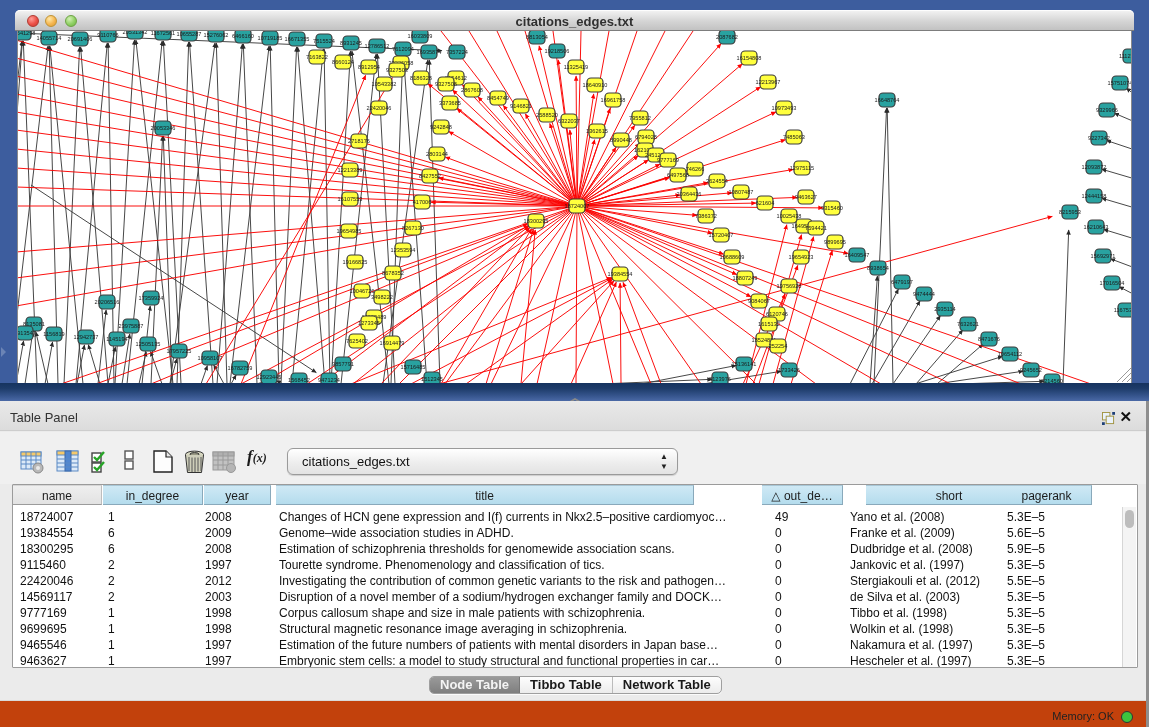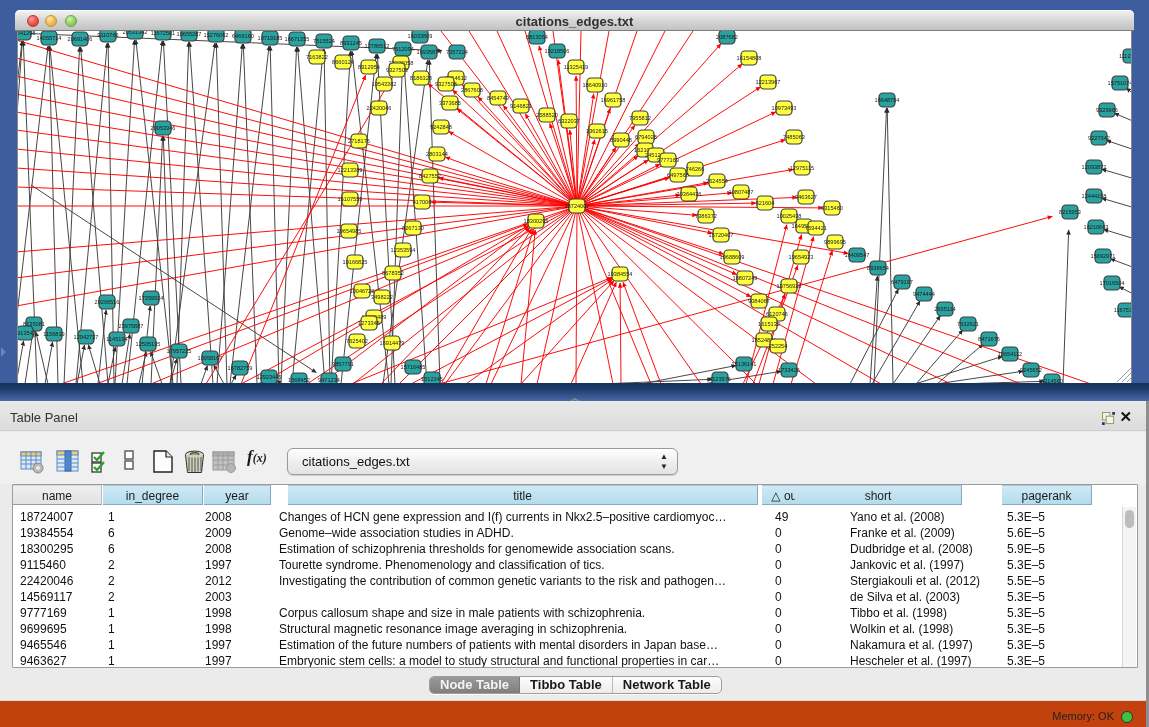--- a/index.html
+++ b/index.html
@@ -614,23 +614,23 @@
     <div id="combo">
         <span>citations_edges.txt</span>
         <div class="updn">▲<br>▼</div>
       </div>
   </div>
   <div id="tblbox">
     <div id="thead">
       <div class="th g" style="left:0;width:89px">name</div>
       <div class="th" style="left:90px;width:100px">in_degree</div>
       <div class="th" style="left:191px;width:67px">year</div>
-      <div class="th" style="left:275px;width:470px">title</div>
+      <div class="th" style="left:263px;width:418px">title</div>
       <div class="th" style="left:749px;width:81px">△ out_de…</div>
-      <div class="th" style="left:782px;width:167px">short</div>
+      <div class="th" style="left:853px;width:167px">short</div>
       <div class="th" style="left:989px;width:90px">pagerank</div>
     </div>
     <div id="tbody">
 <div class="tr">
           <span class="c0">18724007</span>
           <span class="c1">1</span>
           <span class="c2">2008</span>
           <span class="c3">Changes of HCN gene expression and I(f) currents in Nkx2.5–positive cardiomyoc…</span>
           <span class="c4">49</span>
           <span class="c5">Yano et al. (2008)</span>
@@ -669,20 +669,21 @@
           <span class="c2">2012</span>
           <span class="c3">Investigating the contribution of common genetic variants to the risk and pathogen…</span>
           <span class="c4">0</span>
           <span class="c5">Stergiakouli et al. (2012)</span>
           <span class="c6">5.5E–5</span>
         </div>
 <div class="tr">
           <span class="c0">14569117</span>
           <span class="c1">2</span>
           <span class="c2">2003</span>
+          <span class="c3">Disruption of a novel member of a sodium/hydrogen exchanger family and DOCK…</span>
           <span class="c4">0</span>
           <span class="c5">de Silva et al. (2003)</span>
           <span class="c6">5.3E–5</span>
         </div>
 <div class="tr">
           <span class="c0">9777169</span>
           <span class="c1">1</span>
           <span class="c2">1998</span>
           <span class="c3">Corpus callosum shape and size in male patients with schizophrenia.</span>
           <span class="c4">0</span>

